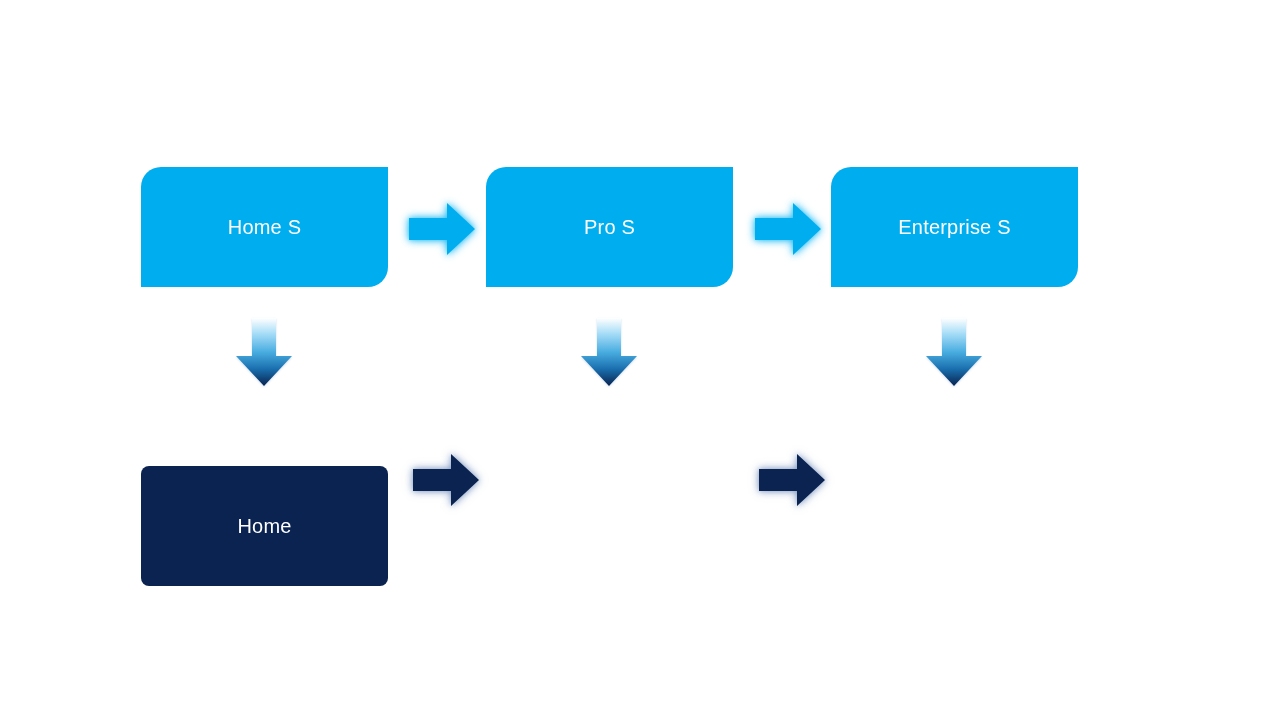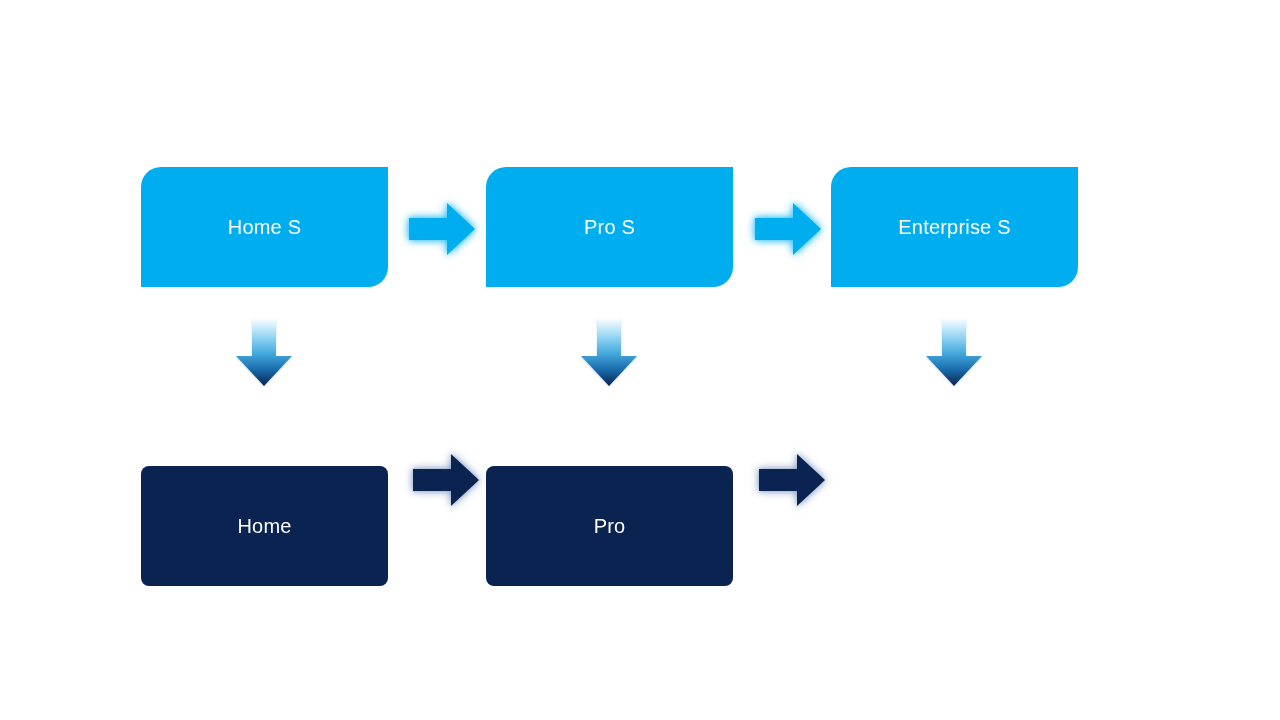--- a/index.html
+++ b/index.html
@@ -73,23 +73,20 @@
   <div class="node node-top col-1 row-top">
     <span class="node-label">Pro S</span>
   </div>
   <div class="node node-top col-2 row-top">
     <span class="node-label">Enterprise S</span>
   </div>
 
   <div class="node node-bottom col-0 row-bottom">
     <span class="node-label">Home</span>
   </div>
-  <div class="node node-bottom col-1 row-bottom">
-    <span class="node-label">Pro</span>
-  </div>
 
   <div class="arrow arrow-right-top" style="left:409px; top:203px;">
     <svg width="66" height="52" viewBox="0 0 66 52" aria-hidden="true">
       <polygon points="0,15 38,15 38,0 66,26 38,52 38,37 0,37" style="fill:var(--light-blue,#00AEEF)"></polygon>
     </svg>
   </div>
   <div class="arrow arrow-right-top" style="left:755px; top:203px;">
     <svg width="66" height="52" viewBox="0 0 66 52" aria-hidden="true">
       <polygon points="0,15 38,15 38,0 66,26 38,52 38,37 0,37" style="fill:var(--light-blue,#00AEEF)"></polygon>
     </svg>

